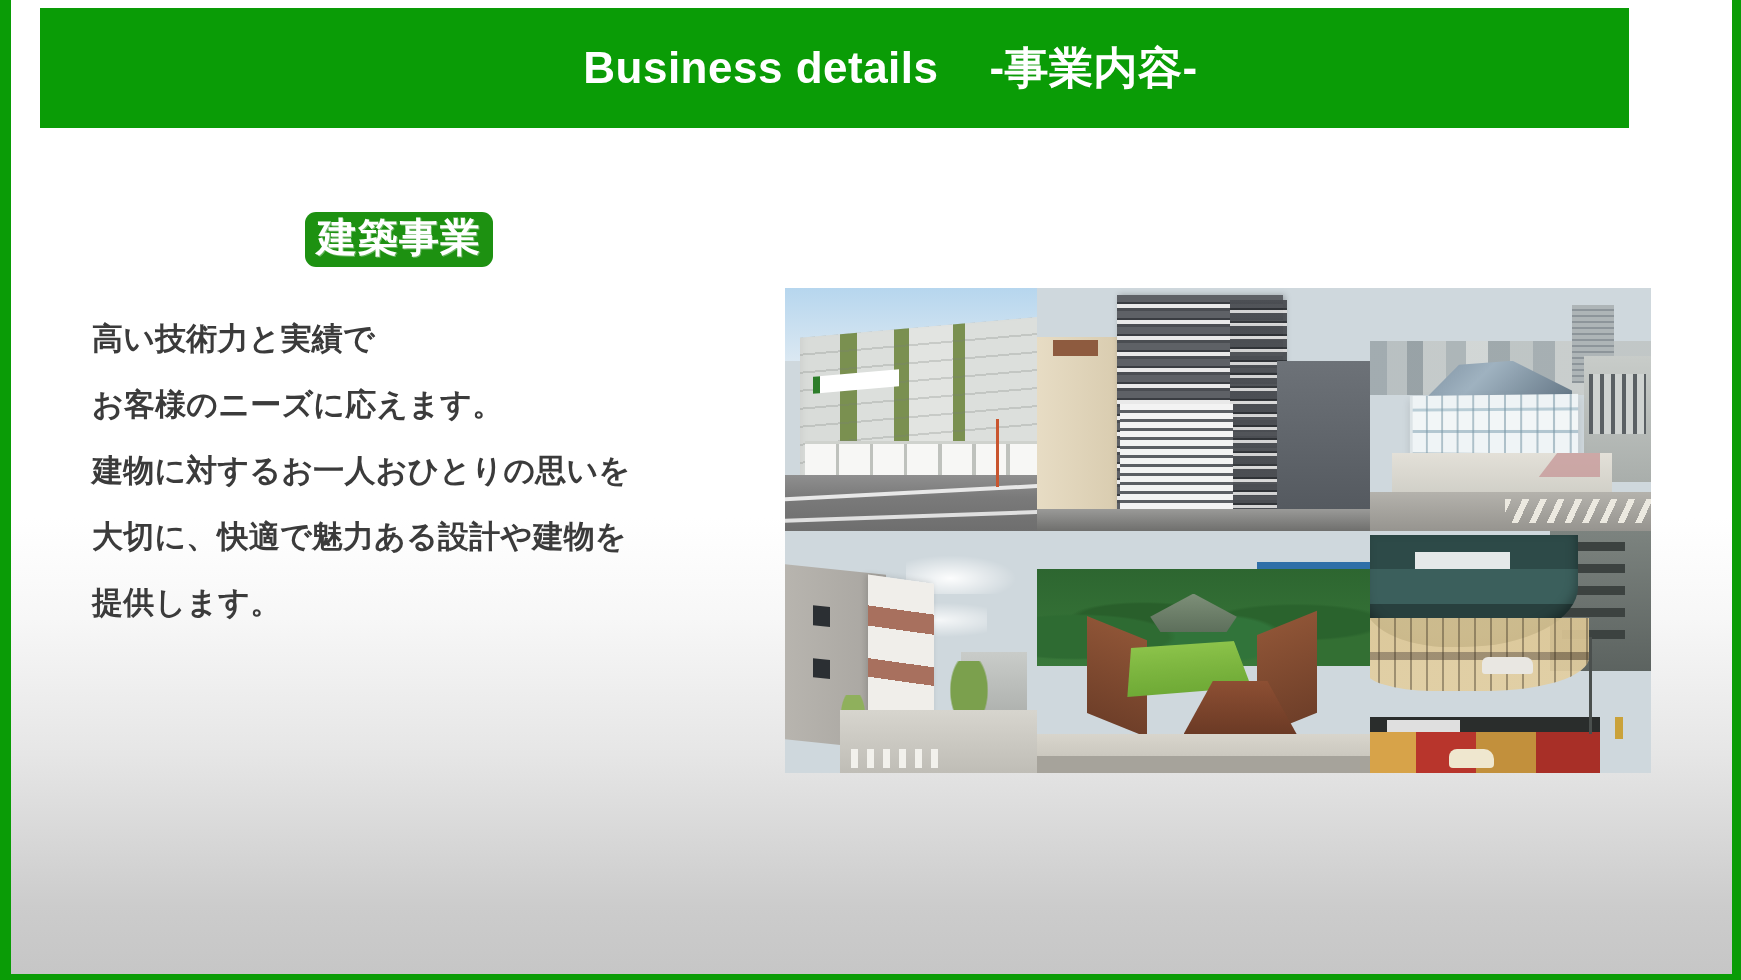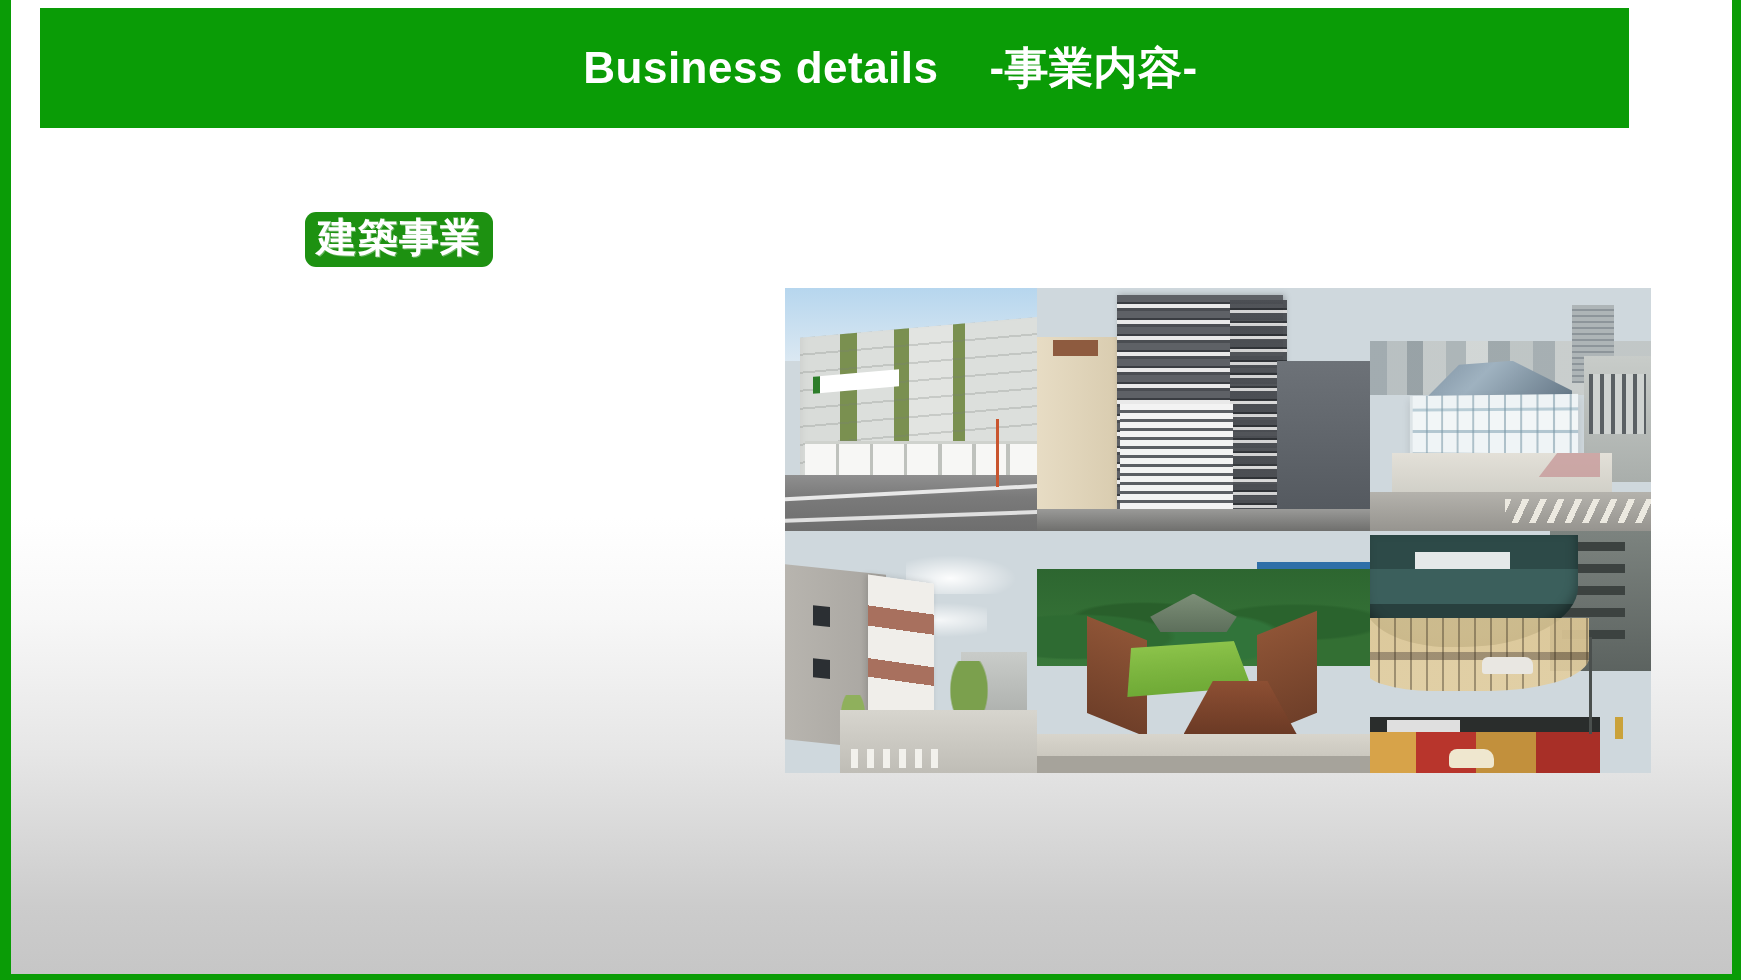--- a/index.html
+++ b/index.html
@@ -481,20 +481,27 @@
   <div class="frame-bottom"></div>
 
   <div id="header">
     <div id="header-title">Business details    -事業内容-</div>
   </div>
 
   <div id="canvas">
 
     <div id="section-badge">建築事業</div>
 
+    <div id="body-text">
+      <span class="line">高い技術力と実績で</span>
+      <span class="line">お客様のニーズに応えます。</span>
+      <span class="line">建物に対するお一人おひとりの思いを</span>
+      <span class="line">大切に、快適で魅力ある設計や建物を</span>
+      <span class="line">提供します。</span>
+    </div>
 
     <div id="gallery">
 
       <div class="cell ph-warehouse">
         <div class="sky"></div>
         <div class="bldg"></div>
         <div class="bands"></div>
         <div class="logo"></div>
         <div class="doors"></div>
         <div class="ground"></div>

